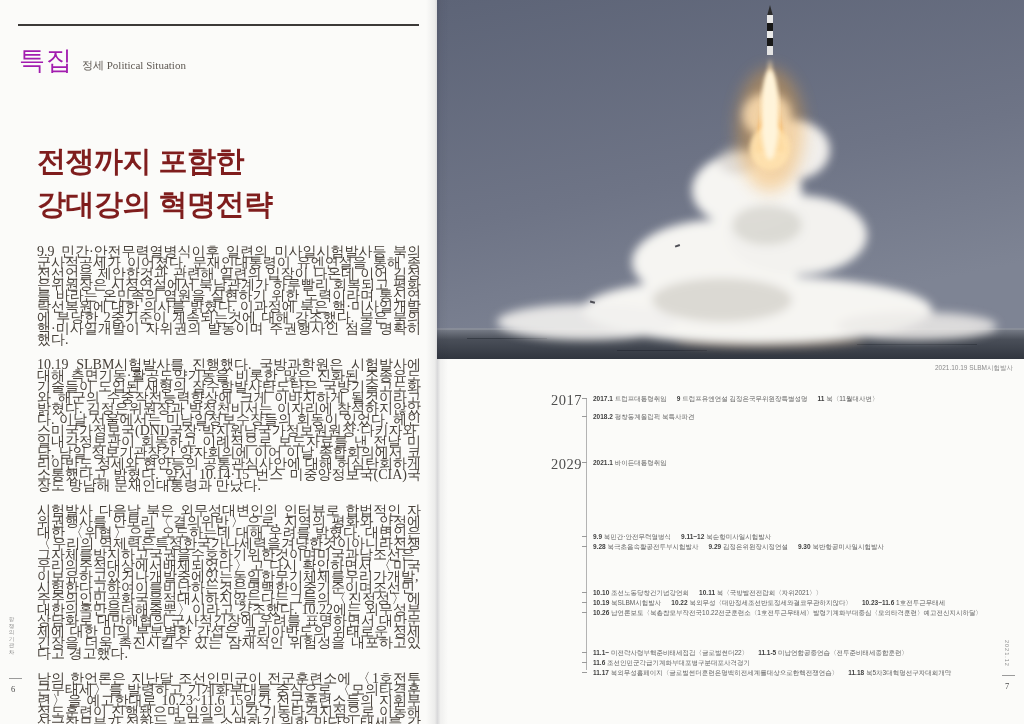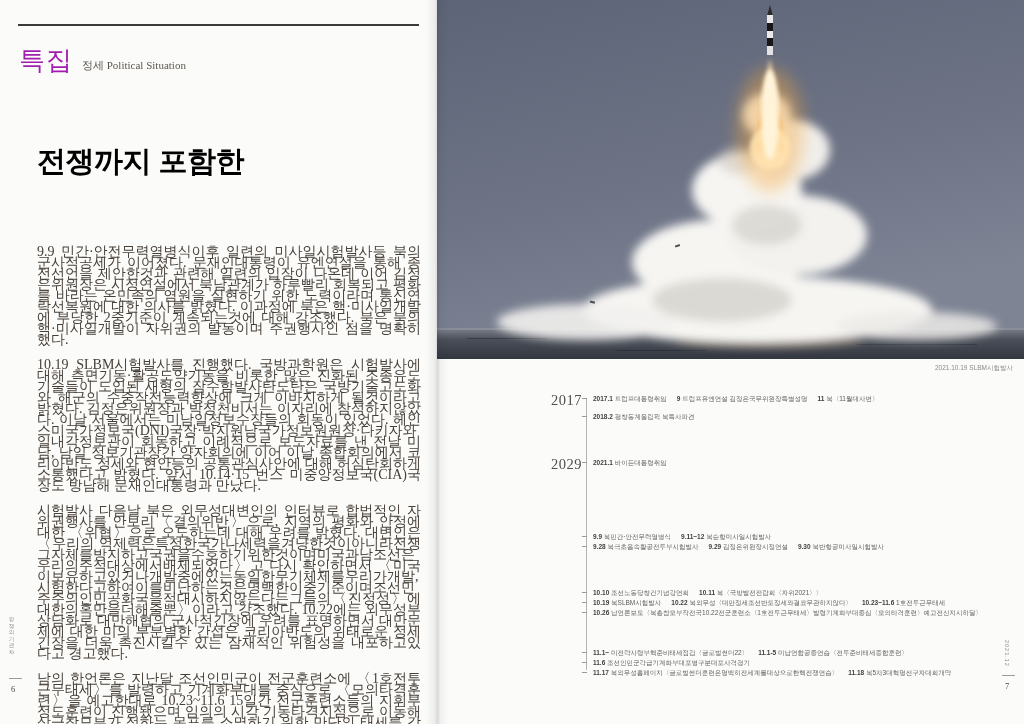--- a/index.html
+++ b/index.html
@@ -8,21 +8,21 @@
     background:#fbfbf9;
     font-family:"Liberation Sans",sans-serif;
   }
   
   .top-rule{position:absolute;left:18px;top:24px;width:401px;height:2px;background:#3c3a38;}
   .kicker{position:absolute;left:19px;top:29px;display:flex;align-items:baseline;}
   .kicker-main{font-family:"Liberation Serif",serif;font-size:26px;color:#a21caf;letter-spacing:1px;}
   .kicker-sub{font-family:"Liberation Serif",serif;font-size:11px;color:#5d5751;margin-left:9px;margin-top:29px;}
   .article-title{
     position:absolute;left:37px;top:140px;margin:0;
-    font-size:29px;line-height:43px;font-weight:700;color:#000000;letter-spacing:-0.5px;
+    font-size:29px;line-height:43px;font-weight:700;color:#7f1d1d;letter-spacing:-0.5px;
   }
   .article-body{position:absolute;left:37px;top:246px;width:384px;}
   .article-body p{
     margin:0 0 14px 0;font-family:"Liberation Serif",serif;
     font-size:14px;line-height:11px;color:#474039;text-align:justify;
   }
   
   .spine{position:absolute;writing-mode:vertical-rl;font-size:5.5px;color:#8b8b8b;letter-spacing:1px;}
   .spine-left{left:9px;top:612px;}
   .spine-right{left:1004px;top:640px;}
@@ -63,20 +63,21 @@
 
 <div class="top-rule"></div>
 
 <div class="kicker">
   <span class="kicker-main">특집</span>
   <span class="kicker-sub">정세 Political Situation</span>
 </div>
 
 <h1 class="article-title">
   <span>전쟁까지 포함한</span><br>
+  <span>강대강의 혁명전략</span>
 </h1>
 
 <div class="article-body">
     <p>9.9 민간·안전무력열병식이후 일련의 미사일시험발사등 북의 군사적공세가 이어졌다. 문재인대통령이 유엔연설을 통해 종전선언을 제안한것과 관련해 일련의 입장이 나온데 이어 김정은위원장은 시정연설에서 북남관계가 하루빨리 회복되고 평화를 바라는 온민족의 염원을 실현하기 위한 노력이라며 통신연락선복원에 대한 의사를 밝혔다. 이과정에 북은 핵·미사일개발에 부당한 2중기준이 계속되는것에 대해 강조했다. 북은 북의 핵·미사일개발이 자위권의 발동이며 주권행사인 점을 명확히 했다.</p>
     <p>10.19 SLBM시험발사를 진행했다. 국방과학원은 시험발사에 대해 측면기동·활공도약기동을 비롯한 많은 진화된 조종유도기술들이 도입된 새형의 잠수함발사탄도탄은 국방기술고도화와 해군의 수중작전능력향상에 크게 이바지하게 될것이라고 밝혔다. 김정은위원장과 박정천비서는 이자리에 참석하지않았다. 이날 서울에서는 미남일정보수장들의 회동이 있었다. 헤인스미국가정보국(DNI)국장·박지원남국가정보원원장·다키자와일내각정보관이 회동하고 이례적으로 보도자료를 낸 전날 미남, 남일 정보기관장간 양자회의에 이어 이날 종합회의에서 코리아반도 정세와 현안등의 공통관심사안에 대해 허심탄회하게 소통했다고 밝혔다. 앞서 10.14·15 번스 미중앙정보국(CIA)국장도 방남해 문재인대통령과 만났다.</p>
     <p>시험발사 다음날 북은 외무성대변인의 인터뷰로 합법적인 자위권행사를 안보리〈결의위반〉으로, 지역의 평화와 안정에 대한 〈위협〉으로 오도하는데 대해 우려를 밝혔다. 대변인은 〈우리의 억제력은특정한국가나세력을겨냥한것이아니라전쟁그자체를방지하고국권을수호하기위한것이며미국과남조선은우리의주적대상에서배제되었다〉고 다시 확인하면서 〈미국이보유하고있거나개발중에있는동일한무기체제를우리가개발,시험한다고하여이를비난하는것은명백한이중기준이며조선민주주의인민공화국을적대시하지않는다는그들의〈진정성〉에대한의혹만을더해줄뿐〉이라고 강조했다. 10.22에는 외무성부상담화로 대만해협의 군사적긴장에 우려를 표명하면서 대만문제에 대한 미의 부분별한 간섭은 코리아반도의 위태로운 정세긴장을 더욱 촉진시킬수 있는 잠재적인 위험성을 내포하고있다고 경고했다.</p>
     <p>남의 한언론은 지난달 조선인민군이 전군훈련소에 〈1호전투근무태세〉를 발령하고 기계화부대를 중심으로 〈모의타격훈련〉을 예고한대로 10.23~11.6 15일간 전군훈련소들의 지휘부정도훈련이 진행됐으며 임의의 시각 기동타격지점으로 이동해 상급참모부가 정하는 목표를 소멸하기 위한 만단의 태세를 갖춘것을 명령했다고 보도했다. 북은 11.6 박정천비서의 지도하에 기계화부대관하 포병구분대들의 포사격경기가 진행됐다고 밝혔다. 북매체는 11.1~5 미남〈연합공중훈련〉을 지목해 〈동족을해치려는칼을거두지않고있다〉고 비난했다. 현재 북은 명분을 계속 축적중이다.</p>
   </div>
 
 <div class="spine spine-left">항쟁의기관차</div>

